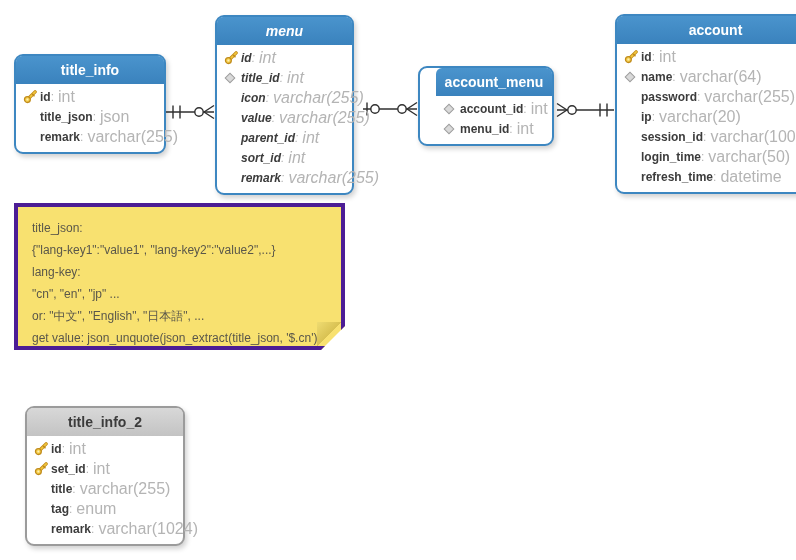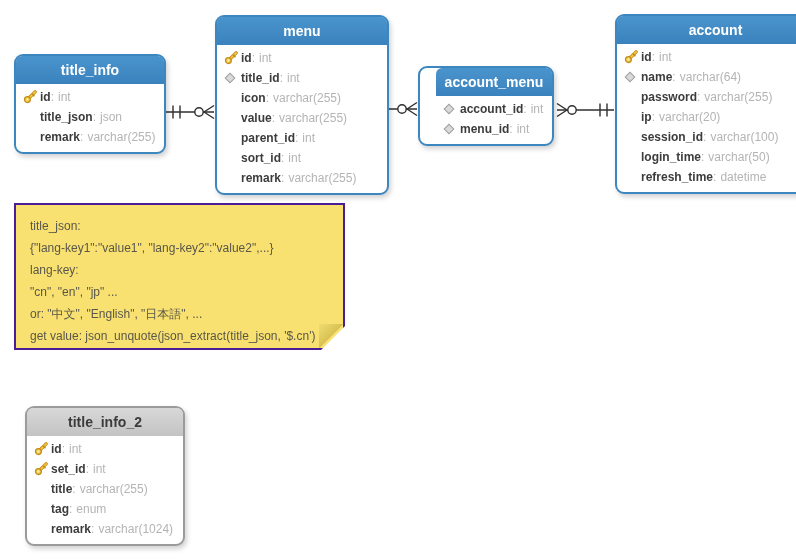--- a/index.html
+++ b/index.html
@@ -22,25 +22,25 @@
     background:linear-gradient(#4a94cd,#3a82bd);
     color:#ffffff;font-size:14px;font-weight:bold;
     border-radius:6px 6px 0 0;cursor:move;
   }
   .tbl.gray .tbl-header{background:linear-gradient(#d8d8d8,#c3c3c3);color:#3b3b3b;}
   .tbl-body{padding:3px 0 5px 0;}
   .row{height:20px;display:flex;align-items:center;padding:0 6px 0 7px;white-space:nowrap;}
   .icon-cell{width:17px;height:14px;flex:0 0 17px;display:inline-flex;align-items:center;}
   .fname{font-size:12px;font-weight:bold;color:#3c3c3c;}
   .fname::after{content:":";color:#b4b4b4;font-weight:normal;}
-  .ftype{font-size:12px;color:#b4b4b4;margin-left:4px;}
+  .ftype{font-size:16px;color:#b4b4b4;margin-left:4px;}
 
   .note{
     position:absolute;box-sizing:border-box;
-    background:#f8e170;border:2px solid #4c1d95;
+    background:#f8e170;border:4px solid #4c1d95;
     box-shadow:2px 3px 5px rgba(0,0,0,0.2);
     padding:10px 14px;color:#5a574a;font-size:12px;
     clip-path:polygon(0 0,100% 0,100% calc(100% - 24px),calc(100% - 24px) 100%,0 100%);
   }
   .note::after{
     content:"";position:absolute;right:0;bottom:0;width:24px;height:24px;
     background:linear-gradient(to top left,rgba(0,0,0,0) 48%,#d9c253 50%,#efdc72 100%);
   }
   .note-line{line-height:22px;}
 </style>
@@ -95,21 +95,21 @@
           <span class="fname">title_json</span>
           <span class="ftype">json</span>
         </div>
         <div class="row">
           <span class="icon-cell"></span>
           <span class="fname">remark</span>
           <span class="ftype">varchar(255)</span>
         </div>
       </div>
     </div>
-    <div class="tbl blue" style="left: 215px; top: 15px; width: 174px;">
+    <div class="tbl blue" style="left: 215px; top: 15px; width: 139px; font-style: italic;">
       <div class="tbl-header">menu</div>
       <div class="tbl-body">
         <div class="row">
           <span class="icon-cell">
             <svg width="14" height="14" viewBox="0 0 14 14" xmlns="http://www.w3.org/2000/svg">
               <line x1="6.2" y1="7.8" x2="12.1" y2="1.9" stroke="#c08b1a" stroke-width="3.4" stroke-linecap="round"></line>
               <line x1="6.2" y1="7.8" x2="12.1" y2="1.9" stroke="#f2c53d" stroke-width="1.8" stroke-linecap="round"></line>
               <line x1="9.6" y1="4.4" x2="11" y2="5.8" stroke="#c08b1a" stroke-width="1.6" stroke-linecap="round"></line>
               <circle cx="4.4" cy="9.6" r="2.9" fill="#f7d14e" stroke="#c08b1a" stroke-width="1.3"></circle>
               <circle cx="4.4" cy="9.6" r="1" fill="#fdf0b8"></circle>

